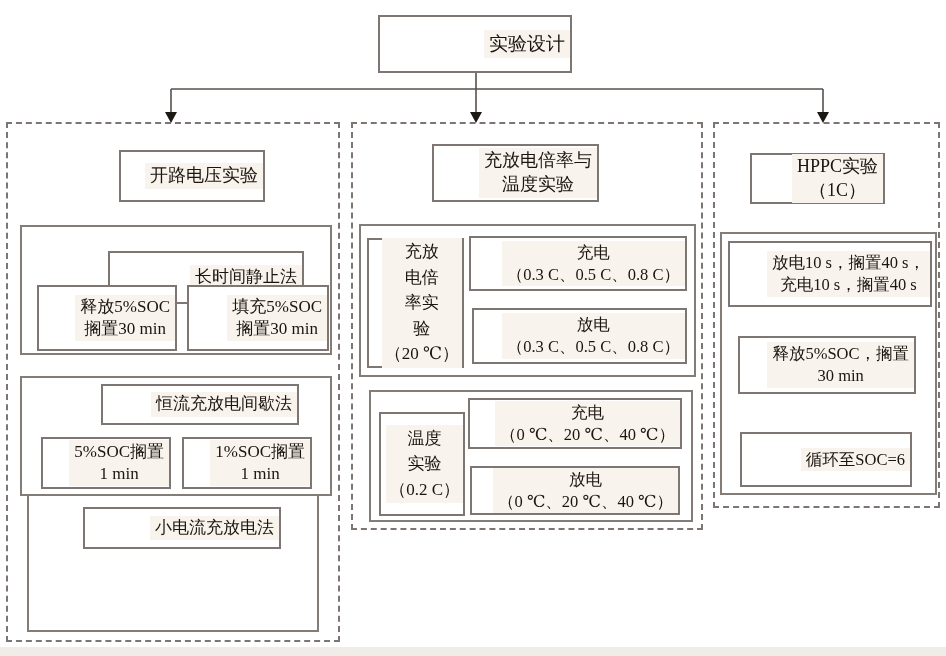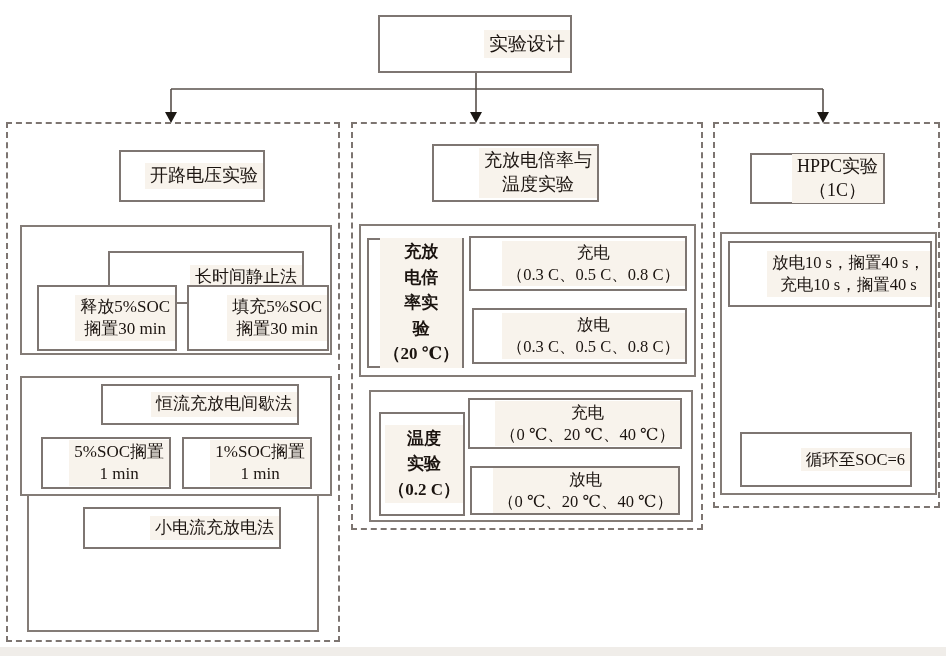--- a/index.html
+++ b/index.html
@@ -12,21 +12,21 @@
     display:flex;align-items:center;justify-content:flex-end;text-align:center;
     box-sizing:border-box;z-index:3;
   }
   .hl{display:inline-block;background:#f8f3ec;padding:1px 5px;line-height:1.32;}
   .dashed{position:absolute;border:2px dashed #7d7571;box-sizing:border-box;z-index:2;}
   .group{position:absolute;border:2px solid #847c77;background:#ffffff;box-sizing:border-box;z-index:2;}
   .connectors{position:absolute;left:0;top:0;width:946px;height:656px;pointer-events:none;z-index:1;}
   .strip{position:absolute;left:0;top:647px;width:946px;height:9px;background:#f0ede9;z-index:0;}
   .fs19{font-size:19px;} .fs18{font-size:18px;} .fs17{font-size:17px;}
   .fs165{font-size:16.5px;}
-  .tall .hl{line-height:1.5;padding:1px 3px;font-weight:bold;}
+  .tall .hl{line-height:1.5;padding:1px 3px;}
 </style>
 </head>
 <body>
 
 <div class="canvas">
 
   <svg class="connectors" viewBox="0 0 946 656" xmlns="http://www.w3.org/2000/svg">
     <g stroke="#58504b" stroke-width="1.6" fill="none">
       <path d="M476,73 L476,89"></path>
       <path d="M171,89 L823,89"></path>
@@ -163,20 +163,26 @@
       </span>
     </div>
 
     <div class="group" style="left:5px;top:108px;width:217px;height:263px">
       <div class="box fs165" style="left:6px;top:7px;width:204px;height:66px">
         <span class="hl">
           <span>放电10 s，搁置40 s，</span><br>
           <span>充电10 s，搁置40 s</span>
         </span>
       </div>
+      <div class="box fs165" style="left:16px;top:102px;width:178px;height:58px">
+        <span class="hl">
+          <span>释放5%SOC，搁置</span><br>
+          <span>30 min</span>
+        </span>
+      </div>
       <div class="box fs165" style="left:18px;top:198px;width:172px;height:55px">
         <span class="hl"><span>循环至SOC=6</span></span>
       </div>
     </div>
   </div>
 
   <div class="strip"></div>
 </div>
 
 </body></html>

